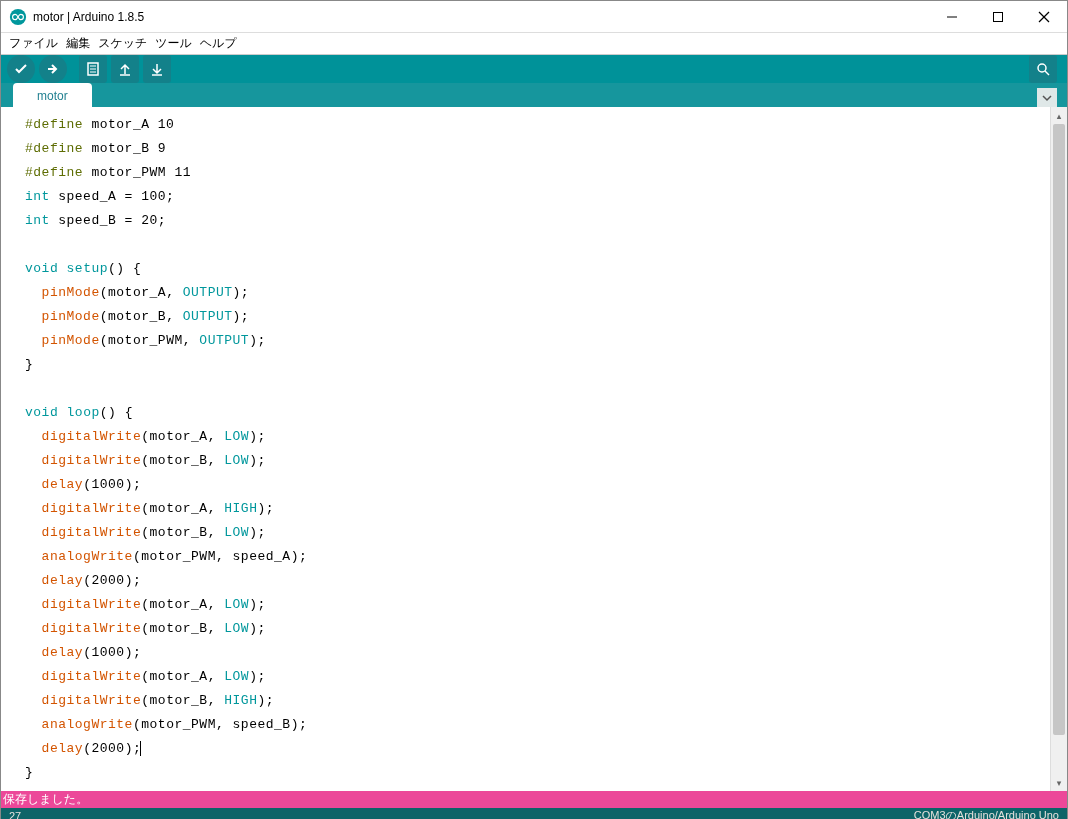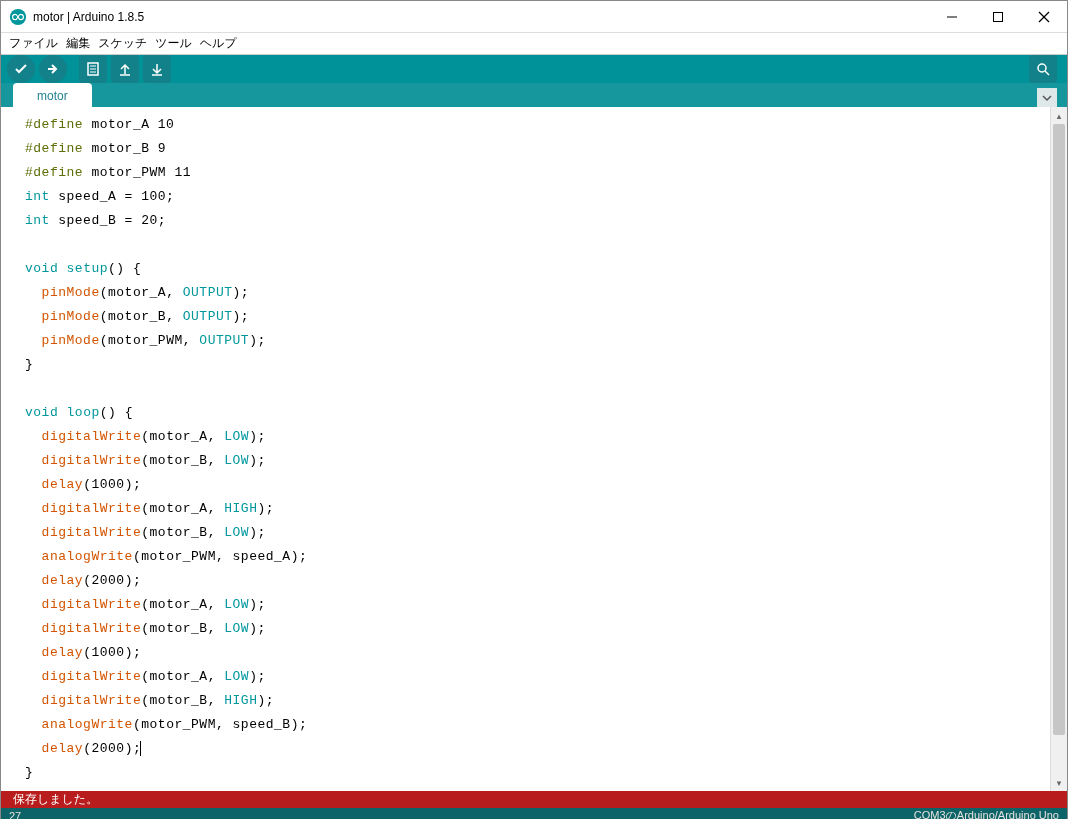--- a/index.html
+++ b/index.html
@@ -20,21 +20,21 @@
   .toolbar-spacer { flex:1; }
   .tabbar { height: 30px; background:#16969d; display:flex; align-items:flex-end; padding-left:12px; position:relative;}
   .tab { background:#fff; color:#238191; font-size:12px; padding:6px 24px 4px; border-radius:4px 4px 0 0; }
   .tab-dd { position:absolute; right:10px; top:5px; width:20px; height:20px; background:#dfe8e8; display:flex; align-items:center; justify-content:center;}
   .editor-wrap { flex:1; display:flex; position:relative; background:#fff; }
   .editor { flex:1; padding:6px 8px 6px 24px; font-family:"MS Gothic","Courier New",monospace; font-size:13px; line-height:24px; white-space:pre; overflow:auto; letter-spacing:0.5px;}
   .scrollbar { width:17px; background:#f0f0f0; border-left:1px solid #ddd; display:flex; flex-direction:column; align-items:center;}
   .scroll-up, .scroll-down { height:17px; width:100%; display:flex; align-items:center; justify-content:center; font-size:9px; color:#666;}
   .scroll-track { flex:1; width:100%; position:relative;}
   .scroll-thumb { position:absolute; left:2px; right:2px; top:0; height:94%; background:#c6c6c6; border-radius:2px;}
-  .statusbar { height:22px; background:#b91c1c; color:#fff; font-size:12px; display:flex; align-items:center; padding:0 12px;}
+  .statusbar { height:22px; background:#ec4899; color:#fff; font-size:12px; display:flex; align-items:center; padding:0 2px;}
   .console { height:80px; background:#000; }
   .footer { height:22px; background:#0d6468; color:#e6e1dc; font-size:11px; display:flex; align-items:center; padding:0 8px; justify-content:space-between;}
   .kw-preproc { color:#5e6d03; }
   .kw-type { color:#00979c; }
   .kw-func { color:#d35400; }
   .kw-const { color:#00979c; }
   .plain { color:#000; }
   .cursor { border-right:1px solid #000; margin-left:-1px;}
 </style>
 </head>

